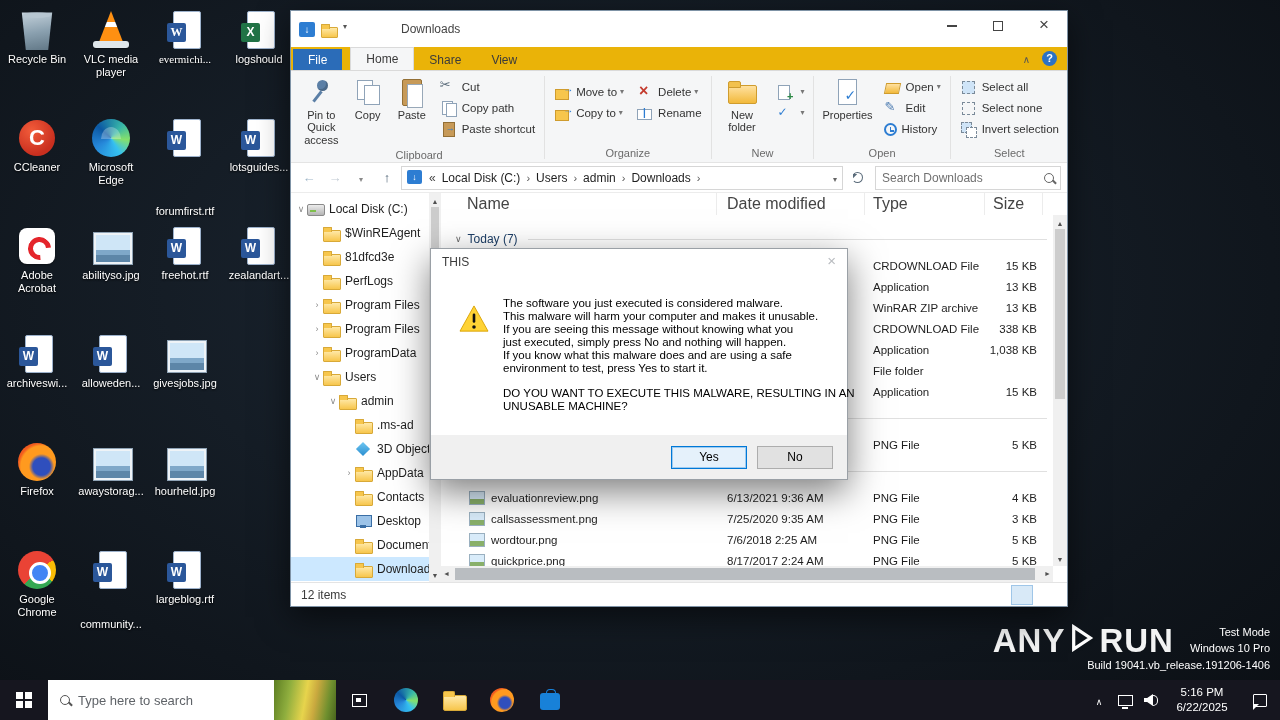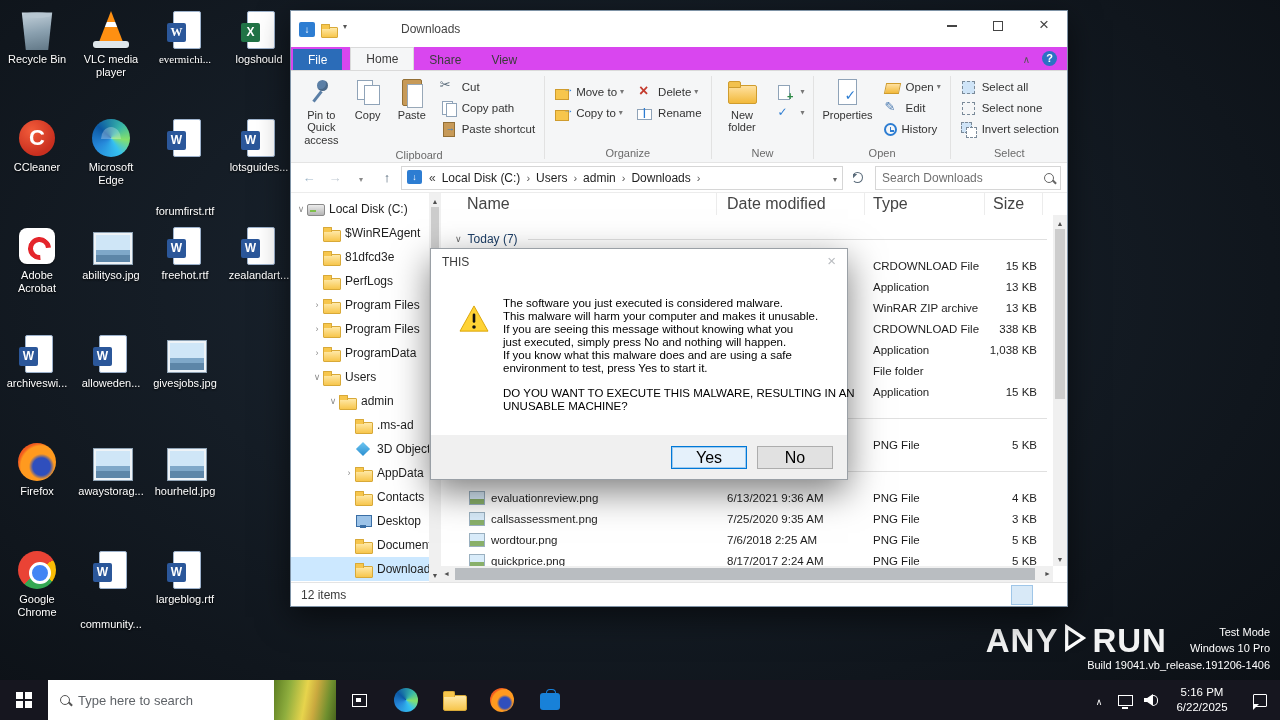--- a/index.html
+++ b/index.html
@@ -39,21 +39,21 @@
 .qi-folder::before{content:"";position:absolute;left:0;top:6px;width:15px;height:9px;background:linear-gradient(#ffe9a8,#f7c64c);border:1px solid #d8a938;border-radius:1px}
 .qi-folder::after{content:"";position:absolute;left:0;top:3px;width:7px;height:4px;background:#f7c64c;border:1px solid #d8a938;border-bottom:none;border-radius:1px 1px 0 0}
 .qi-dd{width:10px}
 .qi-dd::before{content:"▾";position:absolute;left:0;top:1px;color:#555;font-size:8px}
 .win-title{margin-left:48px;color:#444;font-size:12px}
 .wbtns{position:absolute;right:0;top:0;display:flex}
 .wbtn{width:46px;height:30px;display:flex;align-items:center;justify-content:center}
 .glyph-min{width:10px;height:1.5px;background:#444}
 .glyph-max{width:10px;height:10px;border:1.2px solid #444}
 .glyph-close::before{content: "×";font-size:17px;color:#444;line-height:10px}
-.tabrow{height:24px;display:flex;align-items:flex-end;padding-left:2px;position:relative;background:#d946ef;border-bottom:1px solid #dadada}
+.tabrow{height:24px;display:flex;align-items:flex-end;padding-left:2px;position:relative;background:#eab308;border-bottom:1px solid #dadada}
 .tab{padding:4px 15px 3px;font-size:12px;color:#3b3b3b}
 .tab.file{background:#2b6cb8;color:#fff;margin-right:8px}
 .tab.active{background:#f5f6f7;border:1px solid #dadada;border-bottom:none;padding-bottom:4px}
 .tr-icons{position:absolute;right:10px;top:4px;display:flex;gap:12px;align-items:center}
 .glyph-chevup::before{content:"∧";color:#555;font-size:10px}
 .help-badge{width:15px;height:15px;border-radius:50%;background:#2b72c4;color:#fff;font-weight:bold;font-size:11px;line-height:15px;text-align:center}
 .help-badge::before{content:"?"}
 
 
 .ribbon{height:92px;background:#f5f6f7;border-bottom:1px solid #e4e4e4;display:flex;padding:2px 0 0 4px}
@@ -189,28 +189,28 @@
 
 .dlg{position:absolute;left:430px;top:248px;width:418px;height:232px;background:#fff;border:1px solid #9aa0a6;box-shadow:0 12px 34px rgba(0,0,0,.5);display:flex;flex-direction:column;z-index:20}
 .dlg-title{height:26px;display:flex;align-items:center;padding-left:11px;font-size:12px;color:#3a3a3a;position:relative;flex:none}
 .dlg-close{position:absolute;right:11px;top:3px;color:#b9bcc0;font-size:15px}
 .dlg-close::before{content:"×"}
 .dlg-body{flex:1;display:flex;padding:2px 14px 0 28px}
 .dlg-warn{width:30px;height:28px;flex:none;margin-top:28px;margin-right:14px}
 .dlg-lines{font-size:11.5px;line-height:12.9px;color:#000;padding-top:20px}
 .dlg-line{min-height:12.9px;white-space:nowrap}
 .dlg-footer{height:44px;background:#f0f0f0;display:flex;align-items:center;justify-content:flex-end;padding-right:14px;gap:10px;flex:none}
-.dlg-btn{width:76px;height:23px;background:#e1e1e1;border:1px solid #adadad;font-size:16px;color:#000;text-align:center;line-height:21px}
+.dlg-btn{width:76px;height:23px;background:#e1e1e1;border:1px solid #adadad;font-size:12px;color:#000;text-align:center;line-height:21px}
 .dlg-btn.focus{border:1px solid #0078d7;background:#e5f1fb;box-shadow:0 0 0 1px #9ecbf0 inset}
 
 
 .wm{position:absolute;right:10px;top:624px;display:flex;flex-direction:column;align-items:flex-end;color:#fff;z-index:5}
 .wm-top{display:flex;align-items:center}
 .wm-logo{display:flex;align-items:center;gap:5px;font-weight:bold;font-size:33px;letter-spacing:1px;color:rgba(255,255,255,.95);line-height:1}
-.wm-side{display:flex;flex-direction:column;align-items:flex-end;font-size:11px;line-height:1.4;margin-left:23px}
+.wm-side{display:flex;flex-direction:column;align-items:flex-end;font-size:11px;line-height:1.4;margin-left:16px}
 .wm-build{font-size:11px;margin-top:2px}
 
 
 .taskbar{position:absolute;left:0;bottom:0;width:1280px;height:40px;background:#16161f;display:flex;align-items:stretch;z-index:50}
 .tb-start{width:48px;display:flex;align-items:center;justify-content:center}
 .winlogo{width:16px;height:16px;position:relative}
 .winlogo::before{content:"";position:absolute;left:0;top:0;width:7px;height:7px;background:#fff;box-shadow:9px 0 0 #fff,0 9px 0 #fff,9px 9px 0 #fff}
 .tb-search{width:288px;background:#fff;display:flex;align-items:center;padding-left:12px;gap:8px;position:relative}
 .tb-search .mag{border-color:#555}
 .tb-search .mag::after{background:#555}

